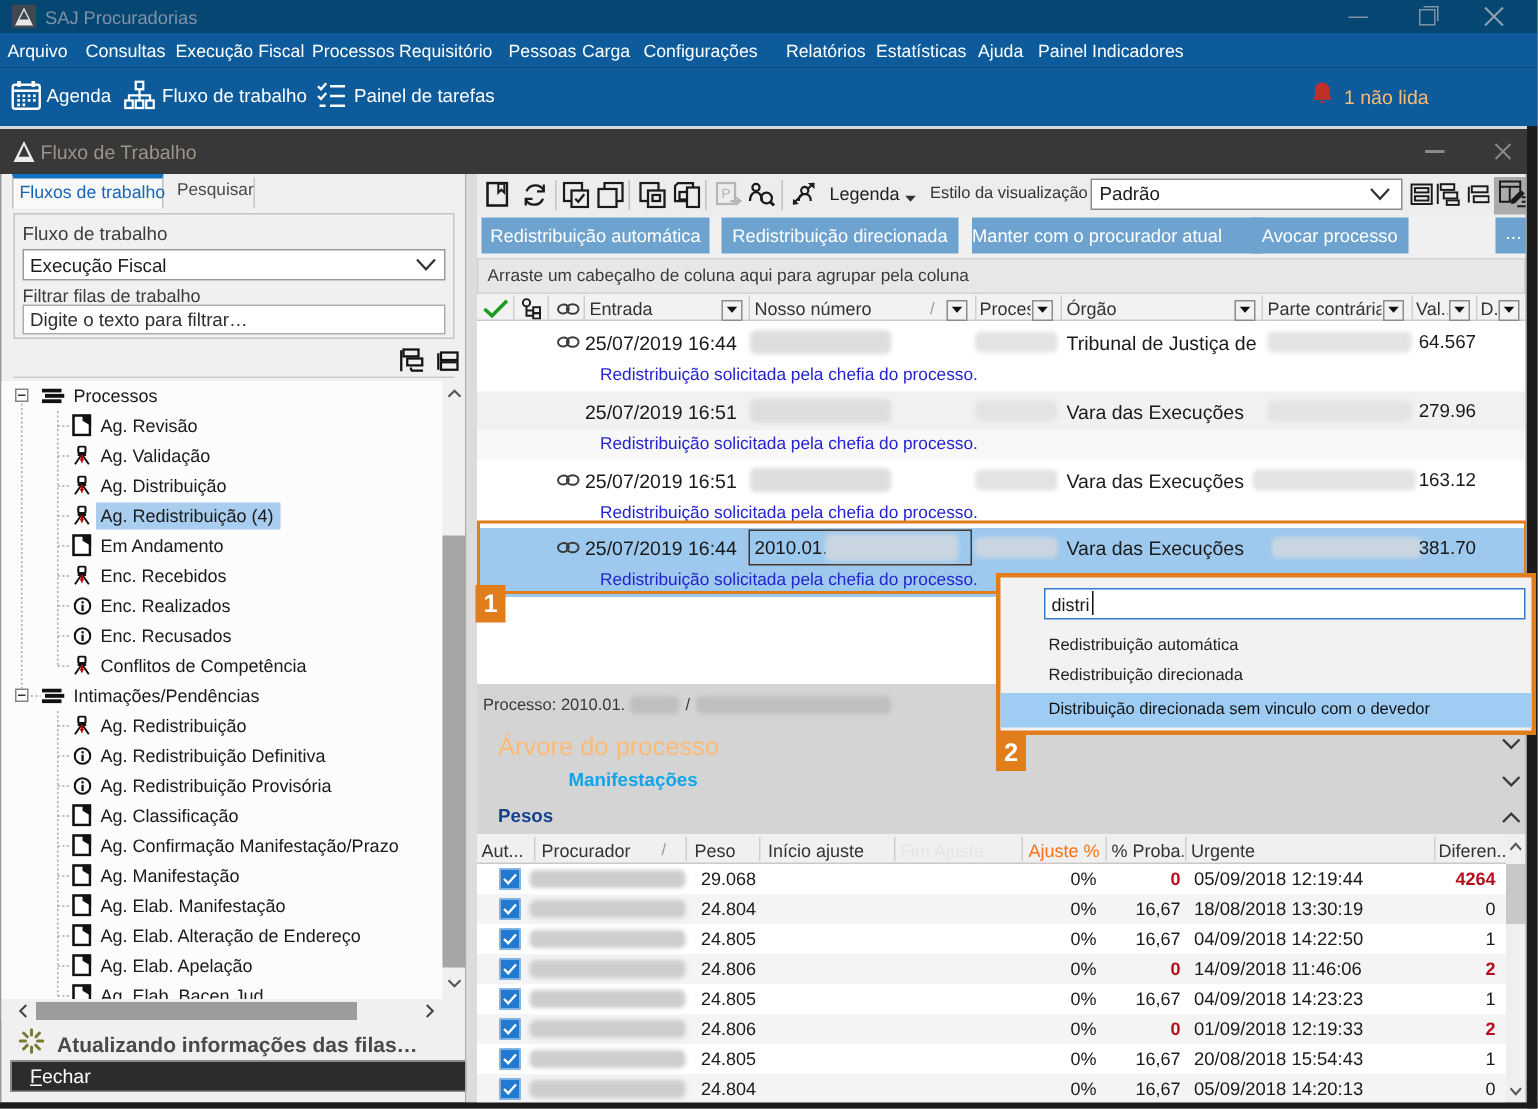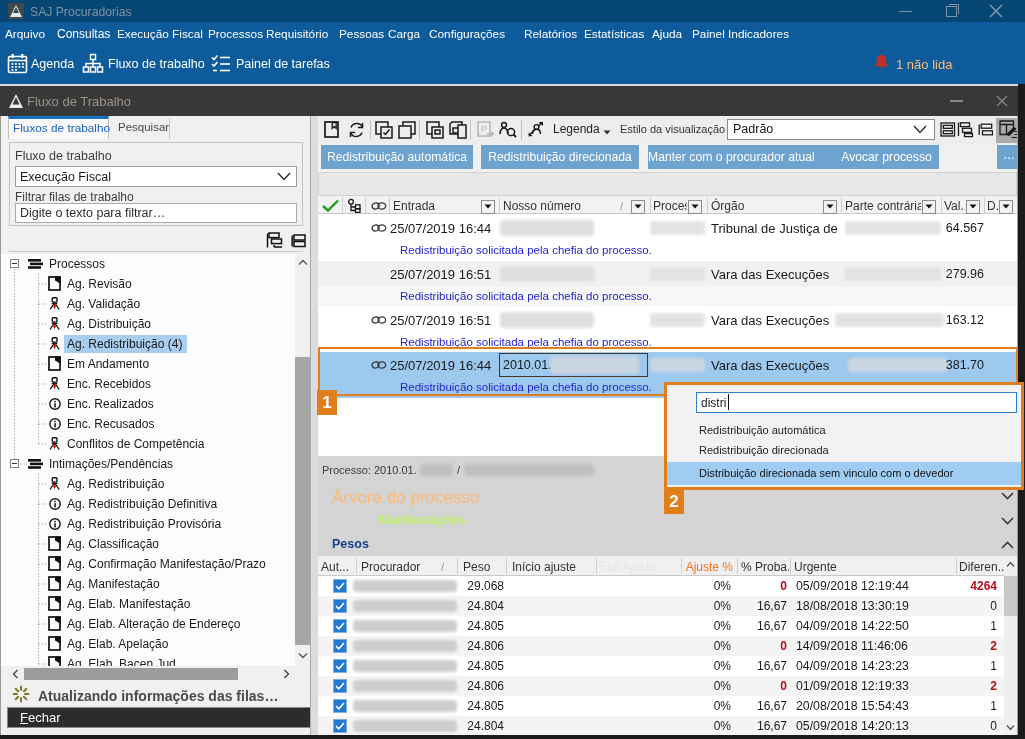--- a/index.html
+++ b/index.html
@@ -431,20 +431,21 @@
       </g>
       <path d="M9 13.5 L15.5 7 L17.5 9 L11 15.5 L8.3 16.2 Z" fill="#1a1a1a"></path>
       <path d="M15.5 11.5 L18.5 11.5 M15.5 14.5 L18.5 14.5 M12.5 17.5 L18.5 17.5" stroke="#1a1a1a" stroke-width="1.2"></path>
     </svg>
   <div class="abs" style="left:321px;top:145px;width:152px;height:24px;background:#6fa3cf;color:#fff;font-size:12.2px;text-align:center;line-height:24px;">Redistribuição automática</div>
   <div class="abs" style="left:481px;top:145px;width:158px;height:24px;background:#6fa3cf;color:#fff;font-size:12.2px;text-align:center;line-height:24px;">Redistribuição direcionada</div>
   <div class="abs" style="left:648px;top:145px;width:194px;height:24px;background:#6fa3cf;color:#fff;font-size:12.2px;text-align:left;line-height:24px;">Manter com o procurador atual</div>
   <div class="abs" style="left:834px;top:145px;width:105px;height:24px;background:#6fa3cf;color:#fff;font-size:12.2px;text-align:center;line-height:24px;">Avocar processo</div>
   <div class="abs" style="left:997px;top:145px;width:24px;height:24px;background:#6fa3cf;color:#fff;font-size:13px;text-align:center;line-height:20px;">...</div>
   <div class="abs" style="left:318px;top:172px;width:699px;height:24px;background:#e7e7e7;border:1px solid #d2d2d2;box-sizing:border-box;"></div>
+  <div class="abs" style="left:325px;top:178px;font-size:11.5px;color:#3a3a3a;">Arraste um cabeçalho de coluna aqui para agrupar pela coluna</div>
   <div class="abs" style="left:318px;top:196px;width:699px;height:18px;background:#f2f2f2;border-bottom:1px solid #c9c9c9;box-sizing:border-box;"></div>
   <div class="colsep" style="left:342px;top:197px;height:16px;"></div>
   <div class="colsep" style="left:365px;top:197px;height:16px;"></div>
   <div class="colsep" style="left:389px;top:197px;height:16px;"></div>
   <div class="colsep" style="left:499px;top:197px;height:16px;"></div>
   <div class="colsep" style="left:650px;top:197px;height:16px;"></div>
   <div class="colsep" style="left:707px;top:197px;height:16px;"></div>
   <div class="colsep" style="left:841px;top:197px;height:16px;"></div>
   <div class="colsep" style="left:941px;top:197px;height:16px;"></div>
   <div class="colsep" style="left:984px;top:197px;height:16px;"></div>
@@ -557,21 +558,21 @@
   <div class="abs" style="left:317px;top:390px;width:20px;height:25px;background:#e27d1c;color:#fff;font-weight:bold;font-size:17px;text-align:center;line-height:25px;">1</div>
   <div class="abs" style="left:318px;top:456px;width:699px;height:100px;background:#d4d4d4;"></div>
   <div class="abs" style="left:322px;top:464px;font-size:11px;color:#3a3a3a;">Processo: 2010.01.</div>
   <div class="blur abs" style="left:420px;top:464px;width:33px;height:12px;background:#bfbfbf;"></div>
   <div class="abs" style="left:457px;top:464px;font-size:11px;color:#3a3a3a;">/</div>
   <div class="blur abs" style="left:464px;top:464px;width:130px;height:12px;background:#bfbfbf;"></div>
   <div class="abs" style="left:332px;top:488px;font-size:17px;font-weight:normal;color:#fdba74;">Árvore do processo</div>
   <svg class="abs" style="left:1001px;top:492px;" width="13" height="8" viewBox="0 0 13 8">
       <path d="M1 1 L6.5 6.5 L12 1" class="chev"></path>
     </svg>
-  <div class="abs" style="left:332px;top:513px;font-size:12.5px;font-weight:bold;color:#bef264;padding-left:47px;">Manifestações</div>
+  <div class="abs" style="left:332px;top:513px;font-size:12.5px;font-weight:bold;color:#0ea5e9;padding-left:47px;">Manifestações</div>
   <svg class="abs" style="left:1001px;top:517px;" width="13" height="8" viewBox="0 0 13 8">
       <path d="M1 1 L6.5 6.5 L12 1" class="chev"></path>
     </svg>
   <div class="abs" style="left:332px;top:537px;font-size:12.5px;font-weight:bold;color:#15418f;">Pesos</div>
   <svg class="abs" style="left:1001px;top:541px;" width="13" height="8" viewBox="0 0 13 8">
       <path d="M1 7 L6.5 1.5 L12 7" class="chev"></path>
     </svg>
   <div class="abs" style="left:318px;top:556px;width:699px;height:179px;background:#fff;"></div>
   <div class="abs" style="left:318px;top:556px;width:699px;height:20px;background:#f0f0f0;border-bottom:1px solid #c9c9c9;box-sizing:border-box;"></div>
   <div class="colsep" style="left:356px;top:558px;height:16px;"></div>

